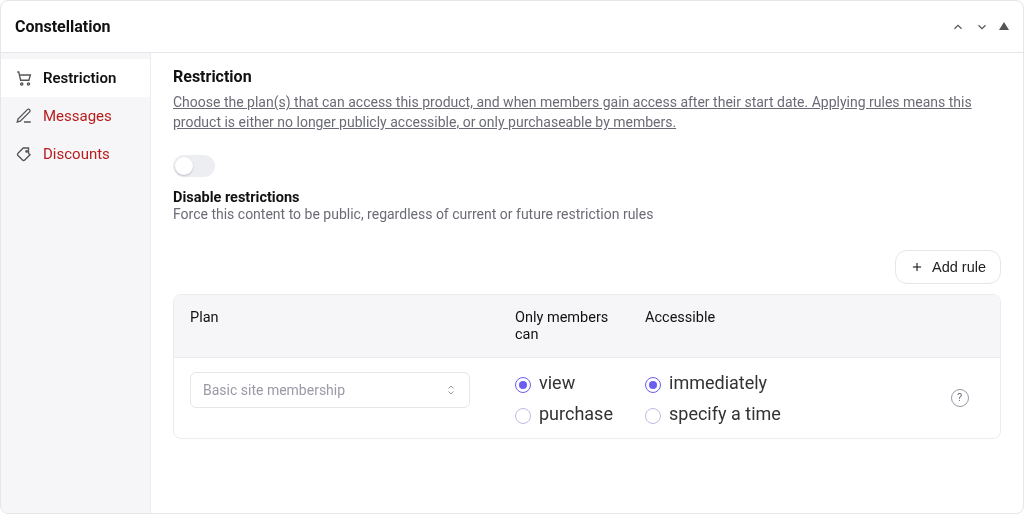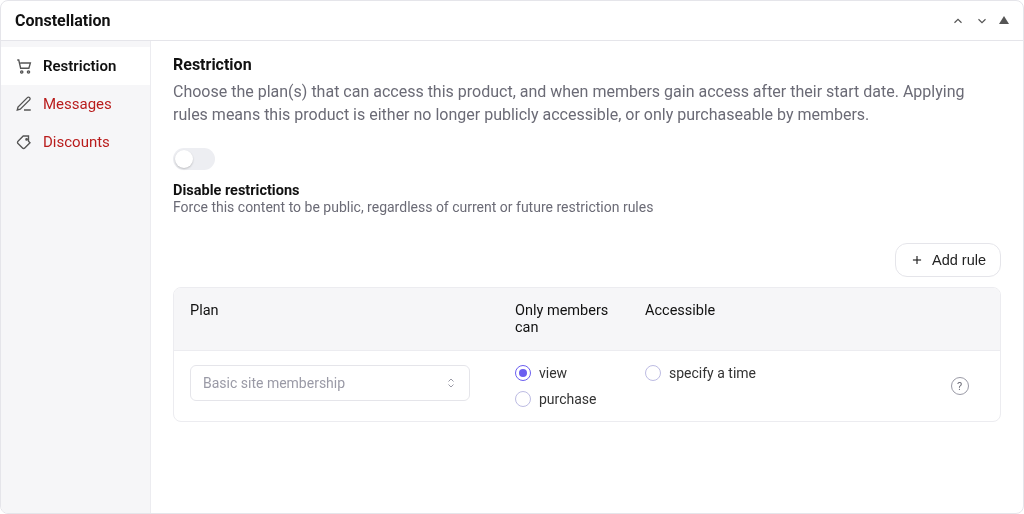--- a/index.html
+++ b/index.html
@@ -1,48 +1,48 @@
 <!DOCTYPE html>
 <html><head>
 <meta charset="utf-8">
 <style>
   * { box-sizing: border-box; }
   html, body { margin:0; padding:0; font-family: -apple-system, BlinkMacSystemFont, "Segoe UI", Roboto, Helvetica, Arial, sans-serif; color:#111; background:#fff; }
   .frame { width:1024px; height:514px; border:1px solid #e5e5ea; border-radius:8px; overflow:hidden; display:flex; flex-direction:column; }
-  .titlebar { display:flex; align-items:center; justify-content:space-between; padding:10px 14px; border-bottom:1px solid #e5e5ea; }
+  .titlebar { display:flex; align-items:center; justify-content:space-between; padding:16px 14px; border-bottom:1px solid #e5e5ea; }
   .titlebar h1 { font-size:16px; font-weight:700; margin:0; }
   .titlebar-controls { display:flex; gap:10px; color:#555; }
   .titlebar-controls span { cursor:pointer; }
   .body { flex:1; display:flex; min-height:0; }
   .sidebar { width:150px; background:#f6f6f8; border-right:1px solid #ececf0; padding-top:6px; }
   .sidebar-item { display:flex; align-items:center; gap:10px; padding:10px 14px; font-size:15px; color:#b91c1c; cursor:pointer; }
   .sidebar-item.active { background:#fff; font-weight:600; color:#111; }
   .sidebar-item .icon { width:18px; height:18px; color:#555; display:flex; align-items:center; justify-content:center; }
   .main { flex:1; display:flex; flex-direction:column; padding:14px 22px 16px 22px; overflow:auto; }
   .main h2 { font-size:16px; font-weight:700; margin:0 0 6px 0; }
-  .main p.desc { font-size:16px; color:#6b6b76; margin:0 0 20px 0; line-height:1.45; }
+  .main p.desc { font-size:14px; color:#6b6b76; margin:0 0 20px 0; line-height:1.45;text-decoration:underline; }
   .toggle-row { display:flex; align-items:flex-start; gap:12px; margin-bottom:28px;flex-direction:column; }
   .toggle { width:42px; height:22px; border-radius:11px; background:#edeef2; position:relative; cursor:pointer; flex-shrink:0; margin-top:2px; }
   .toggle .knob { position:absolute; top:2px; left:2px; width:18px; height:18px; border-radius:50%; background:#fff; box-shadow:0 1px 2px rgba(0,0,0,.2); }
   .toggle-labels .tl-title { font-size:14.5px; font-weight:700; }
   .toggle-labels .tl-sub { font-size:14px; color:#6b6b76; }
   .addrule-row { display:flex; justify-content:flex-end; margin-bottom:10px; }
   .btn-outline { display:flex; align-items:center; gap:8px; border:1px solid #e5e5ea; background:#fff; padding:8px 14px; border-radius:12px; font-size:14.5px; cursor:pointer; color:#222; }
   .table { border:1px solid #ececf0; border-radius:8px; overflow:hidden; }
   .thead { display:flex; background:#f6f6f8; border-bottom:1px solid #ececf0; }
   .th { font-size:14.5px; font-weight:400; padding:14px 16px; color:#111; }
   .col-plan { flex: 0 0 325px; }
   .col-members { flex: 0 0 130px; }
   .col-access { flex: 0 0 290px; }
   .col-actions { flex:1; display:flex; justify-content:center; align-items:center; }
   .trow { display:flex; align-items:stretch; }
   .td { padding:14px 16px; font-size:14.5px; color:#333; }
   .select-mock { border:1px solid #e5e5ea; border-radius:6px; padding:9px 12px; display:flex; justify-content:space-between; align-items:center; color:#9a9aa6; font-size:14px; cursor:pointer; width:280px; }
   .radio-col { display:flex; flex-direction:column; gap:10px; }
-  .radio-row { display:flex; align-items:flex-end; gap:8px; cursor:pointer; font-size:14px; color:#333; }
+  .radio-row { display:flex; align-items:flex-end; gap:8px; cursor:pointer; font-size:18px; color:#333; }
   .radio { width:16px; height:16px; border-radius:50%; border:1.5px solid #bdbce3; display:flex; align-items:center; justify-content:center; flex-shrink:0; }
   .radio.checked { border-color:#6b5ef0; }
   .radio.checked::after { content:""; width:8px; height:8px; border-radius:50%; background:#6b5ef0; }
   .help-icon { width:18px; height:18px; border:1.5px solid #9a9aa6; border-radius:50%; display:flex; align-items:center; justify-content:center; color:#6b6b76; font-size:11px; cursor:pointer; }
   .footer { display:flex; justify-content:flex-end; padding-top:18px; }
   .btn-primary { background:#4d45e6; color:#fff; border:none; padding:11px 18px; border-radius:6px; font-size:14.5px; cursor:pointer; }
   svg { display:block; }
 </style>
 </head>
 <body>
@@ -156,20 +156,24 @@
               </label>
               <label class="radio-row">
                 <span class="radio"></span>
                 <span>purchase</span>
               </label>
             </div>
           </div>
           <div class="td col-access">
             <div class="radio-col">
               <label class="radio-row">
+                <span class="radio checked"></span>
+                <span>immediately</span>
+              </label>
+              <label class="radio-row">
                 <span class="radio"></span>
                 <span>specify a time</span>
               </label>
             </div>
           </div>
           <div class="td col-actions">
             <div class="help-icon">
               <span>?</span>
             </div>
           </div>

